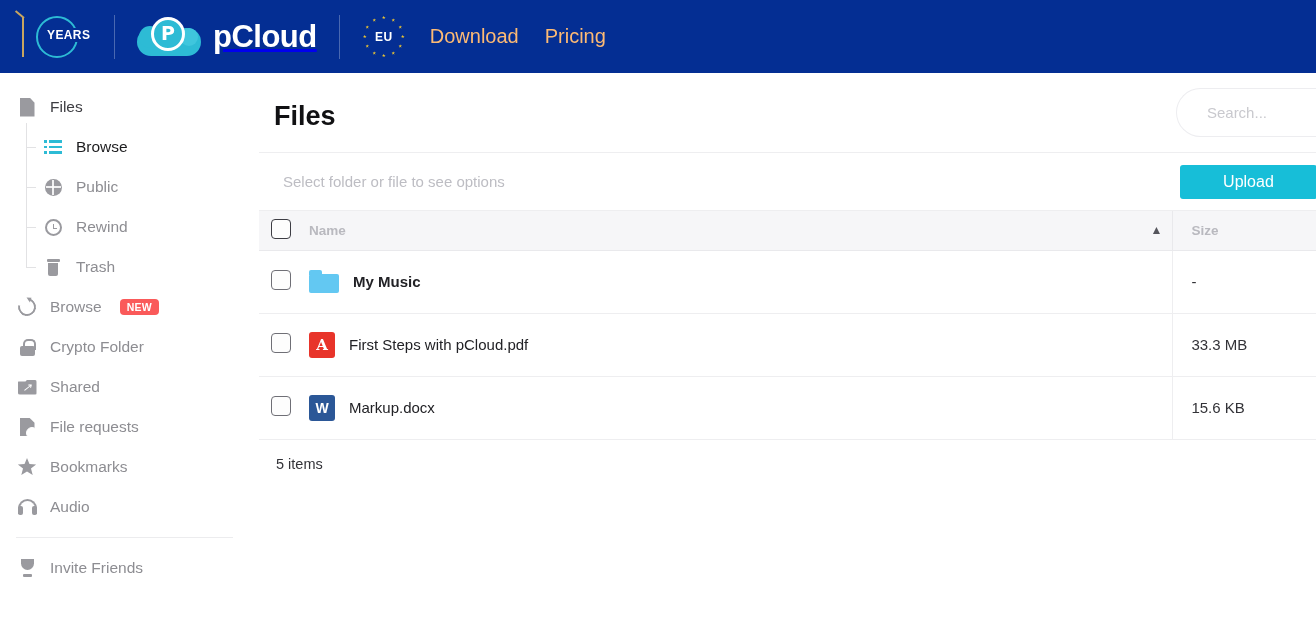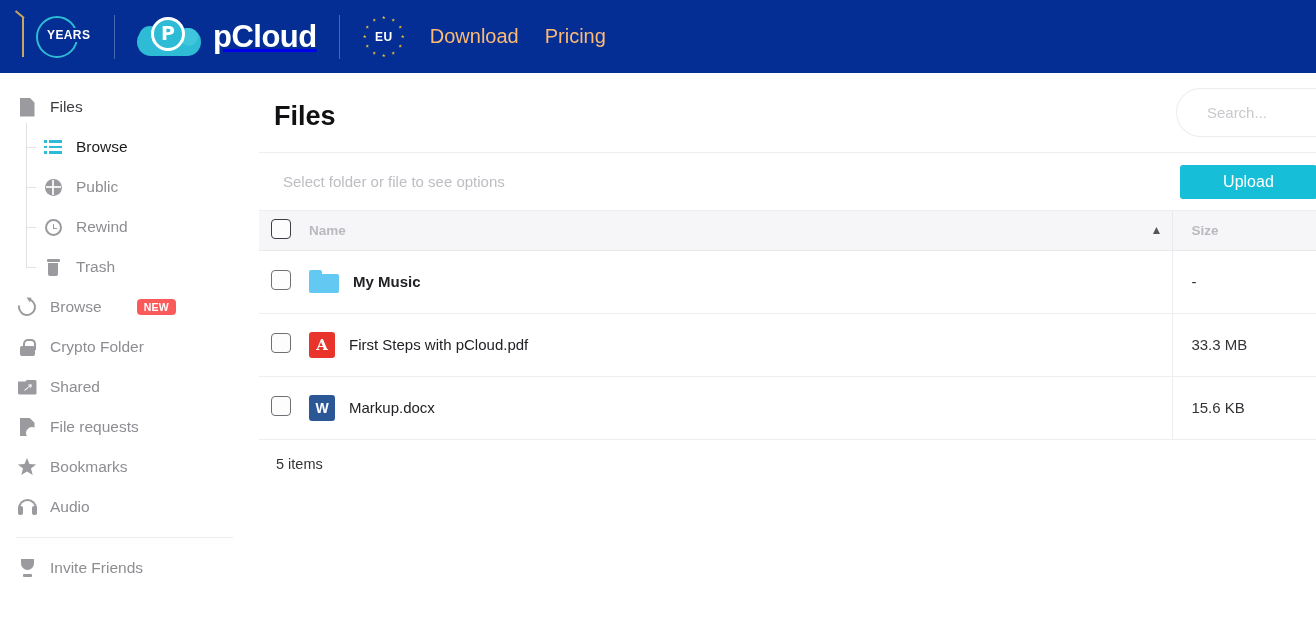--- a/index.html
+++ b/index.html
@@ -154,21 +154,21 @@
     content: "";
     position: absolute;
     left: 26px; top: 50%;
     width: 10px; height: 1px; background: #e2e2e4;
   }
   .badge-new {
     background: #FA5A5A; color: #ffffff;
     font-size: 10.5px; font-weight: bold;
     padding: 2px 7px; border-radius: 4px;
     letter-spacing: .3px;
-    margin-left: 23px;
+    margin-left: 6px;
   }
   .side-divider {
     height: 1px; background: #ececee;
     margin: 10px 26px 10px 16px;
   }
 
   
   .i-doc {
     width: 15px; height: 19px; background: currentColor;
     clip-path: polygon(0 0, 68% 0, 100% 28%, 100% 100%, 0 100%);

